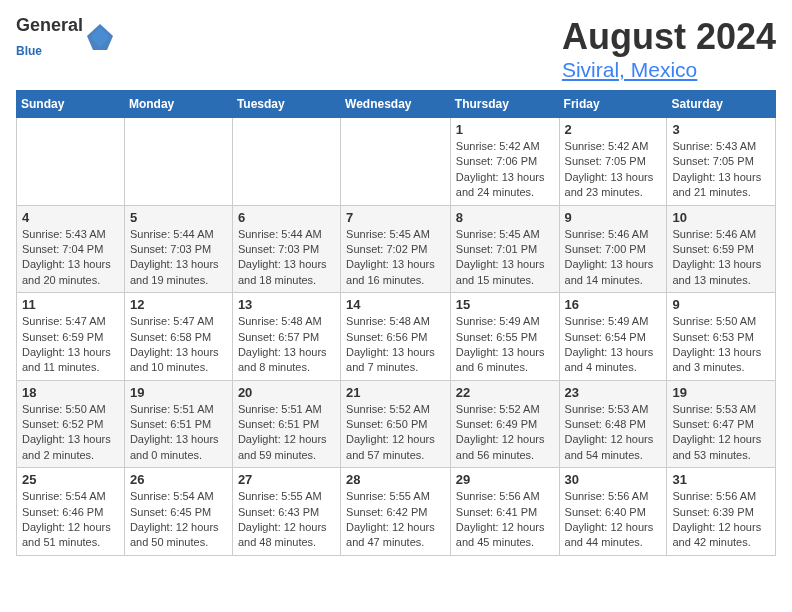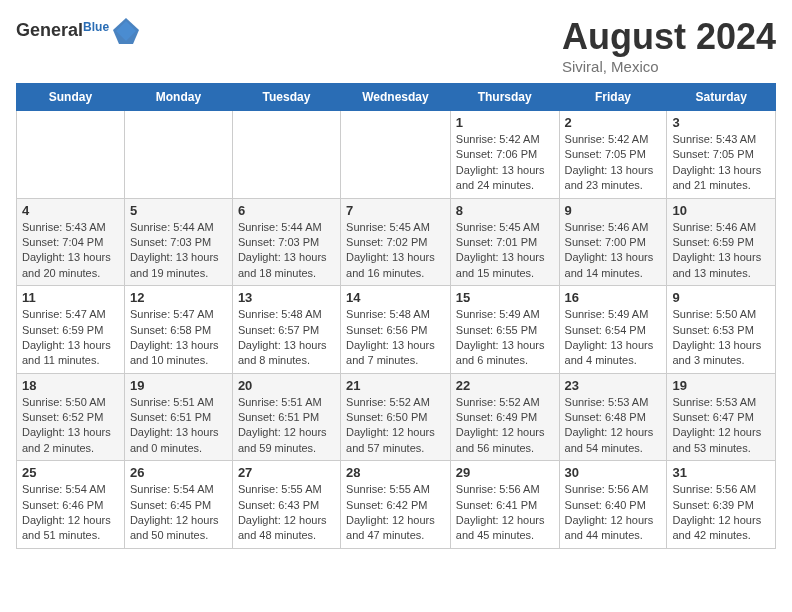--- a/index.html
+++ b/index.html
@@ -15,22 +15,23 @@
       justify-content: space-between;
       align-items: flex-start;
       margin-bottom: 8px;
     }
     .logo {
       display: flex;
       align-items: center;
     }
     .logo-text {
       display: flex;
-      flex-direction: row;
+      flex-direction: column;
       line-height: 1.1;
+      gap: 9px;
     }
     .logo-general {
       font-size: 18px;
       font-weight: bold;
       color: #333;
     }
     .logo-blue {
       font-size: 12px;
       font-weight: bold;
       color: #2a6db5;
@@ -42,33 +43,34 @@
     }
     .title-block {
       text-align: left;
     }
     .month-year {
       font-size: 36px;
       font-weight: bold;
       color: #333;
     }
     .location {
-      font-size: 15px;
-      color: #737373;
+      font-size: 21px;
+      color: #3b82f6;
+      text-decoration: underline;
     }
     table {
       width: 100%;
       border-collapse: collapse;
       font-size: 11px;
     }
     thead tr th {
       background-color: #2a6db5;
       color: #fff;
       padding: 6px 4px;
-      text-align: center;
+      text-align: left;
       font-size: 12px;
       font-weight: bold;
       border: 1px solid #2a6db5;
     }
     tbody tr td {
       border: 1px solid #ccc;
       vertical-align: top;
       padding: 4px 5px;
       width: 113px;
       height: 80px;

